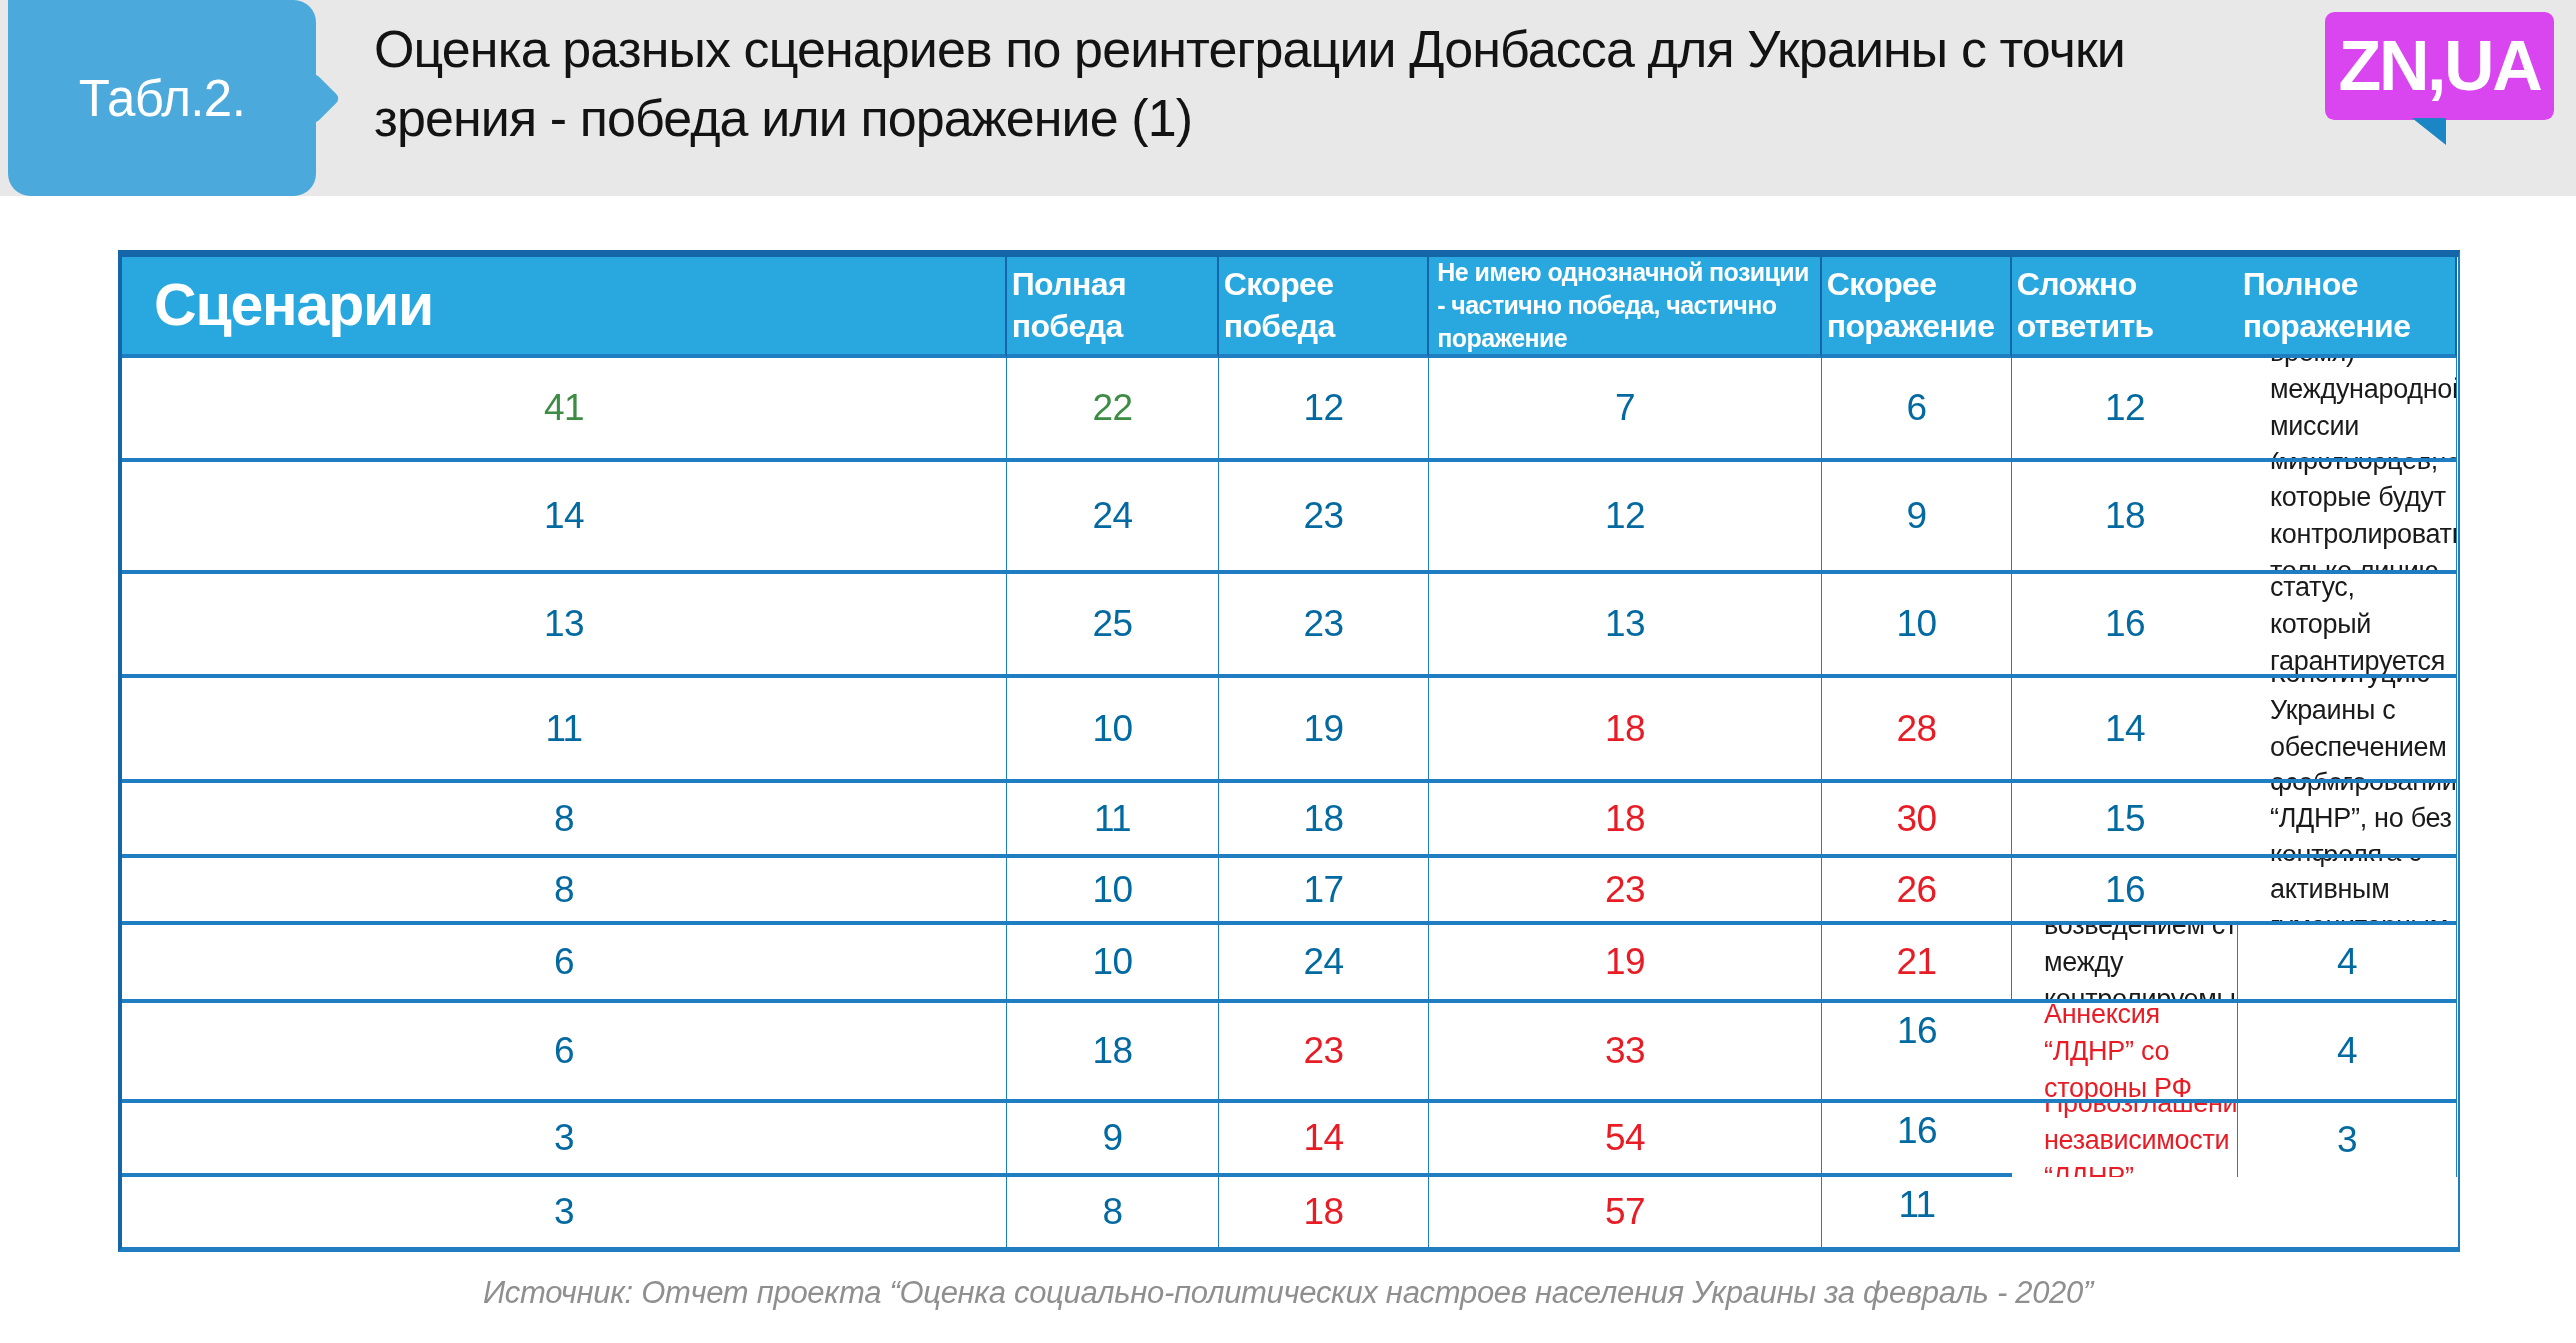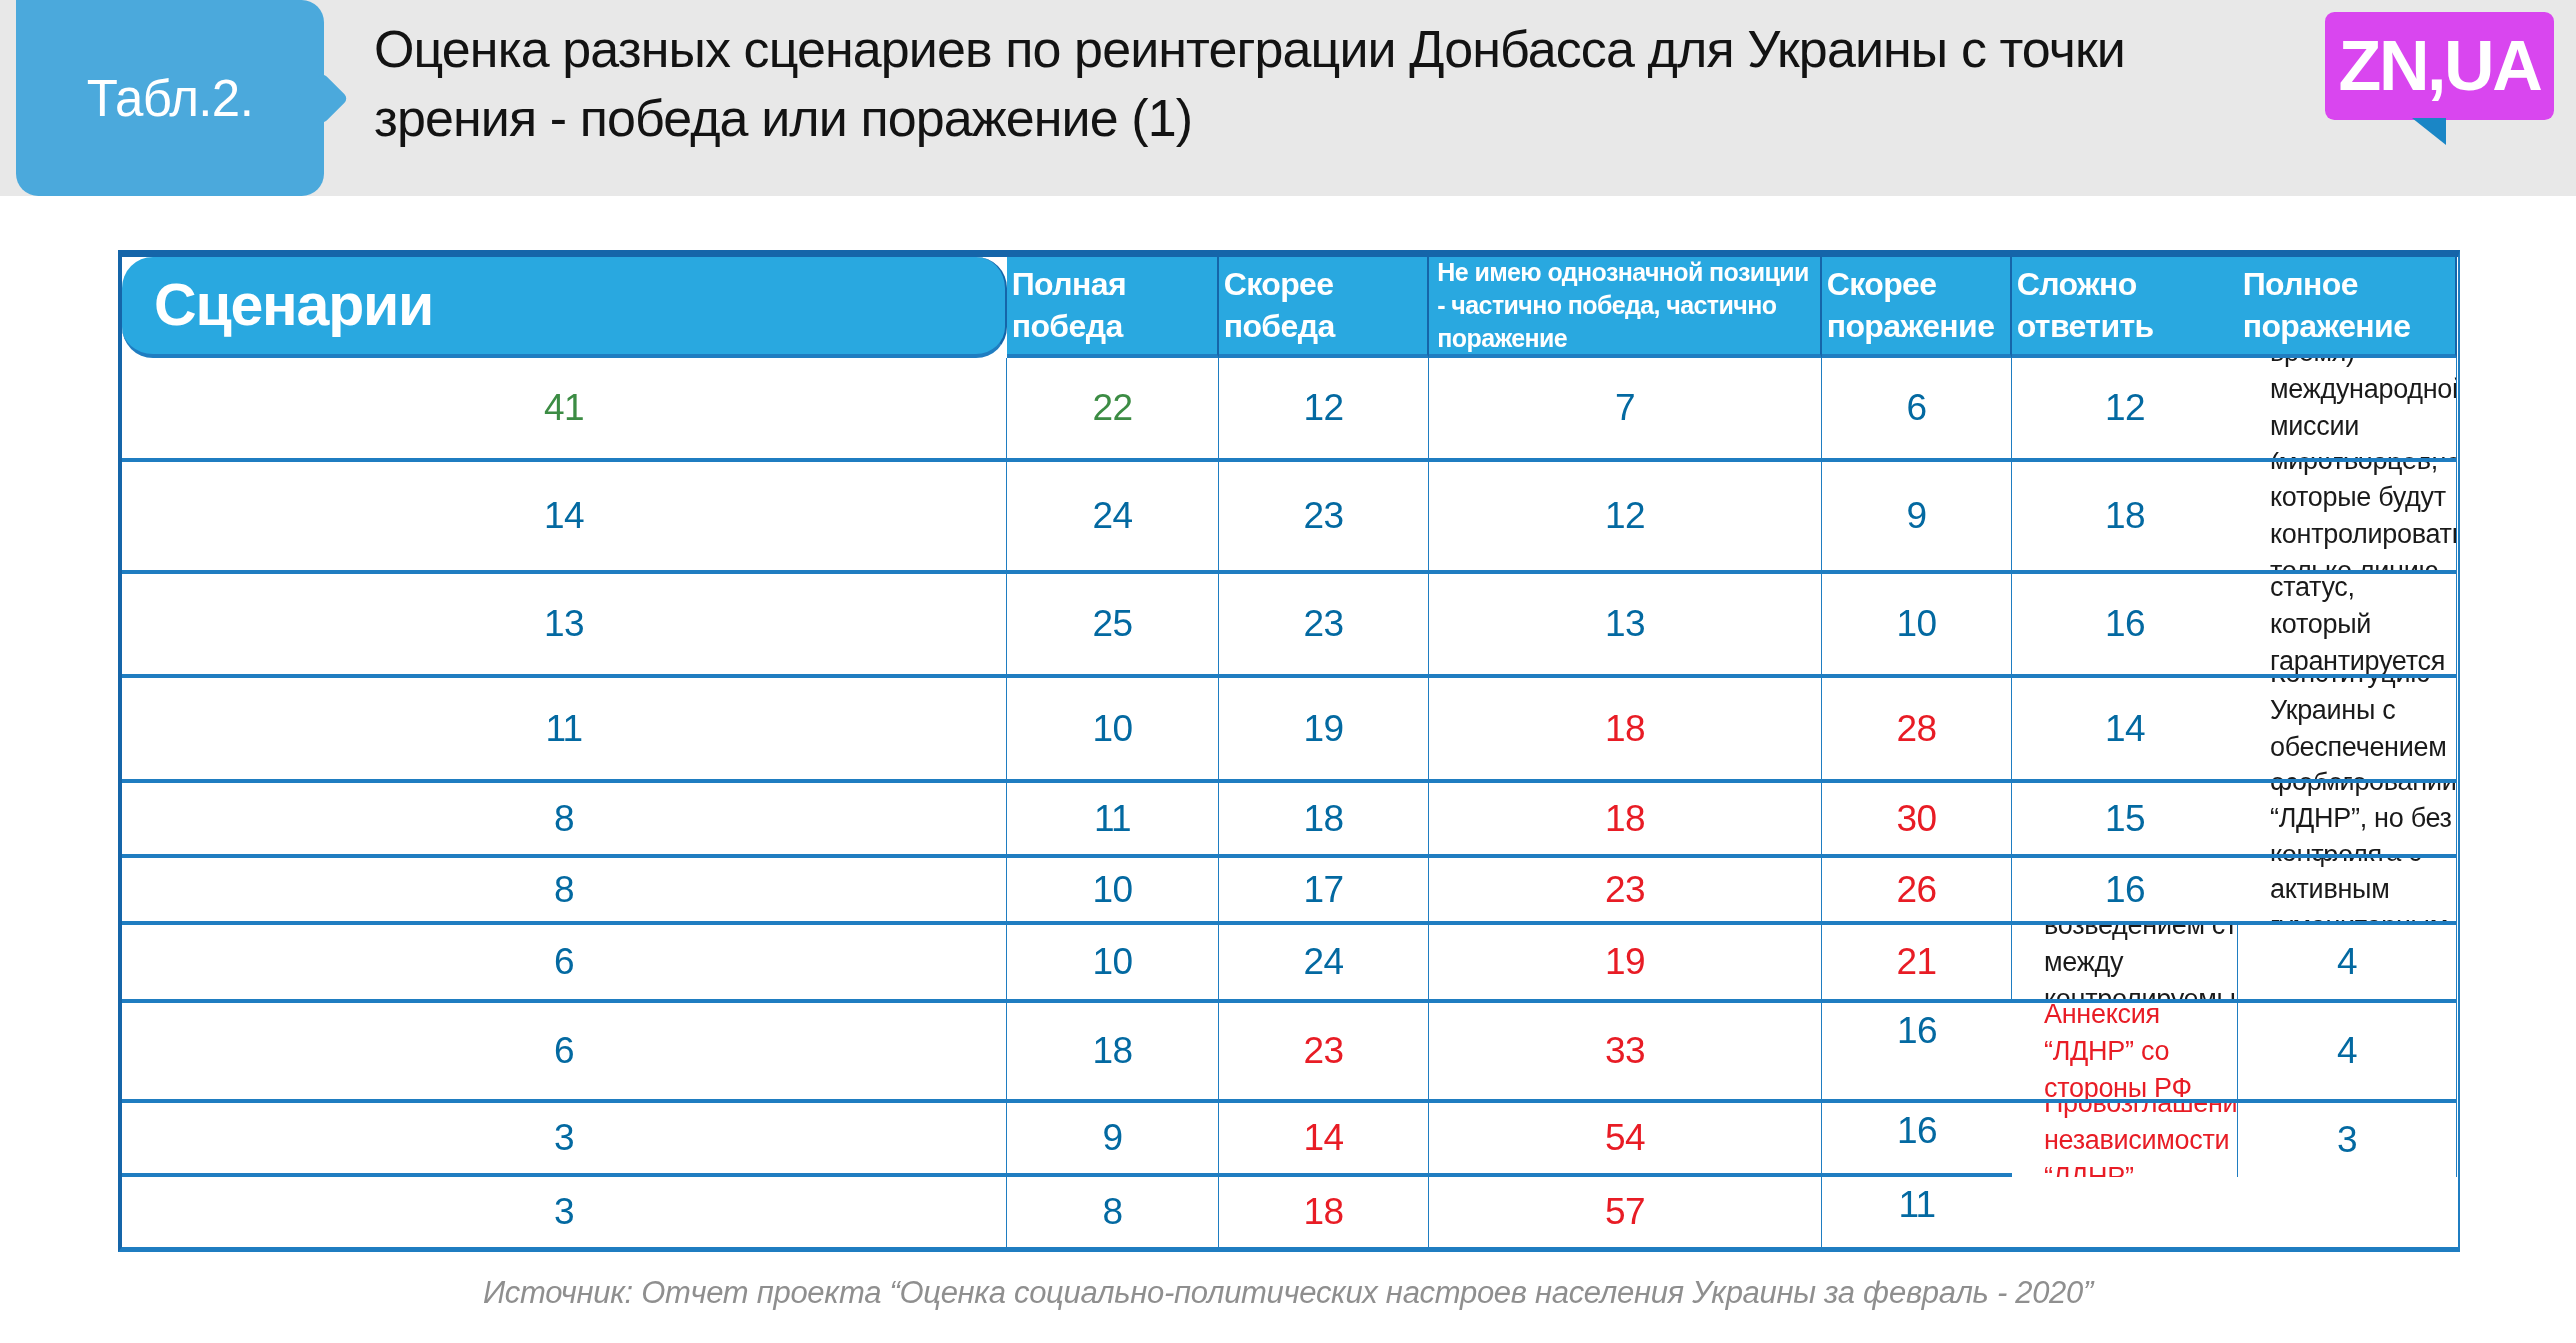--- a/index.html
+++ b/index.html
@@ -4,21 +4,21 @@
 <style>
   html,body{margin:0;padding:0;background:#ffffff;}
   body{
     width:2576px;height:1344px;position:relative;overflow:hidden;
     font-family:"Liberation Sans","DejaVu Sans",sans-serif;
     -webkit-font-smoothing:antialiased;
   }
   
   .band{position:absolute;left:0;top:0;width:2576px;height:196px;background:#e8e8e8;}
   
-  .tag{position:absolute;left:16px;top:0;width:308px;height:196px;background:#4ba9dc;
+  .tag{position:absolute;left:8px;top:0;width:308px;height:196px;background:#4ba9dc;
        border-radius:0 22.4px 22.4px 22.4px;display:flex;align-items:center;justify-content:center;z-index:3;}
   .tag::after{content:'';position:absolute;right:-16.5px;top:50%;width:37px;height:37px;margin-top:-18.3px;
        background:#4ba9dc;transform:rotate(45deg);border-radius:5.9px;}
   .tag-label{color:#ffffff;font-size:51px;letter-spacing:-0.6px;}
   
   .title{position:absolute;left:374px;top:15.3px;width:1934px;color:#131313;
          font-size:52px;line-height:69px;letter-spacing:-0.9px;z-index:2;}
   
   .logo{position:absolute;left:2325px;top:11.8px;width:229px;height:108px;background:#d946ef;
         border-radius:9.4px;display:flex;align-items:center;justify-content:center;z-index:4;}
@@ -32,21 +32,21 @@
          display:grid;
          grid-template-columns:885px 212px 210px 393px 190px 226px 219px;
          grid-template-rows:101px 104px 112px 104px 105px 75px 67px 78px 100px 74px 70px;}
   .cell{box-sizing:border-box;border-right:1.8px solid #1f7dc1;border-bottom:4.1px solid #1f7dc1;
         display:flex;align-items:center;overflow:hidden;}
   .cell.col7{border-right:none;}
   .cell:nth-last-child(-n+7){border-bottom:none;}
   .hcell{background:#29a8e0;border-right-color:#1565a9;border-right-width:2.4px;border-bottom-width:4.7px;
          color:#ffffff;font-weight:bold;justify-content:center;
          font-size:32px;line-height:1.3;letter-spacing:-0.6px;padding:0 4.7px;}
-  .hcell.hcol1{justify-content:flex-start;text-align:center;padding-left:32px;font-size:59px;letter-spacing:-1.2px;border-radius:31px;}
+  .hcell.hcol1{justify-content:flex-start;text-align:center;padding-left:32px;font-size:59px;letter-spacing:-1.2px;}
   .hcell.hsmall{font-size:25px;line-height:1.32;padding:0 8.3px;}
   .label{padding:3.5px 23.6px 3.5px 32px;font-size:27px;line-height:1.37;letter-spacing:-0.3px;}
   .value{justify-content:center;font-size:37px;letter-spacing:-0.6px;}
   .value.top{align-items:flex-start;padding-top:7px;}
   .l-black{color:#1a1a1a;} .l-green{color:#3c8c44;} .l-red{color:#e81c25;}
   .v-black{color:#0369a1;} .v-green{color:#3c8c44;} .v-red{color:#e81c25;}
   
   .source{position:absolute;left:0;top:1275px;width:2576px;text-align:center;
           font-size:31px;font-style:italic;color:#8f8f8f;letter-spacing:-0.3px;}
 </style>

